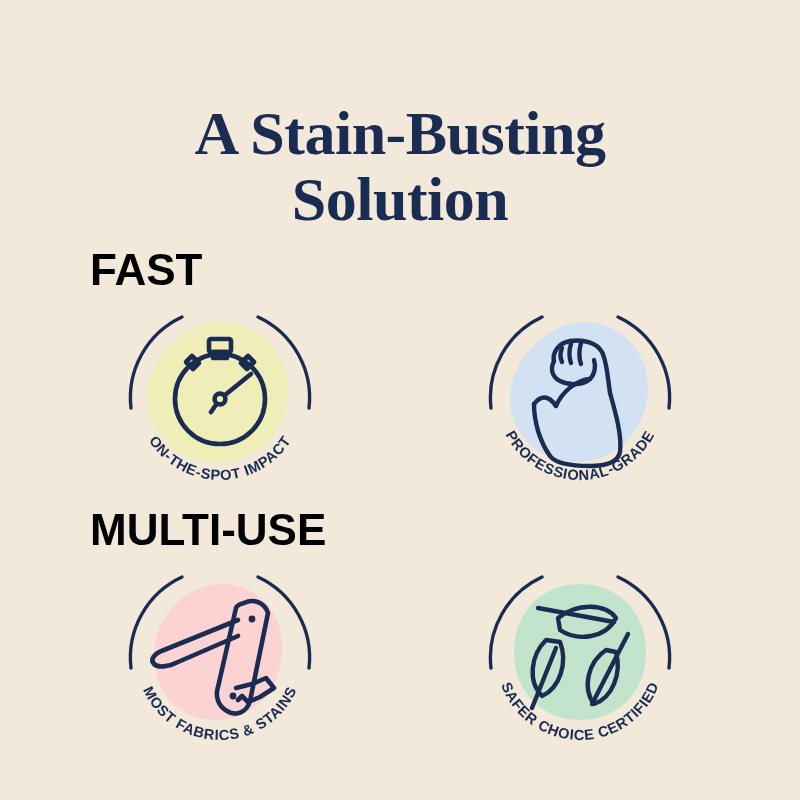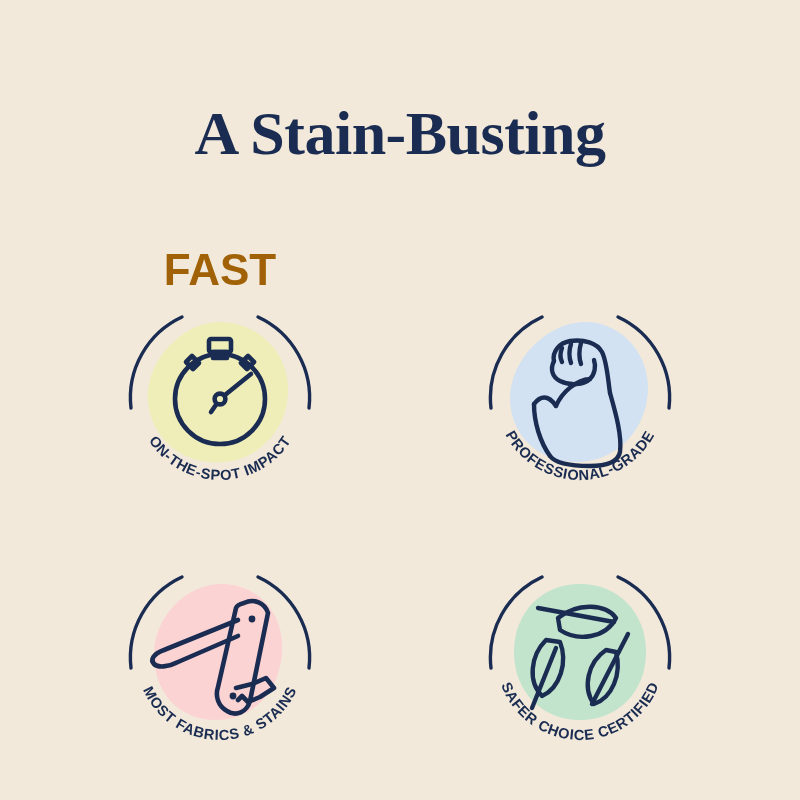--- a/index.html
+++ b/index.html
@@ -65,26 +65,26 @@
     width: 260px;
     height: 250px;
   }
 
   
   .badge-title {
     position: absolute;
     top: 0;
     left: 0;
     width: 260px;
-    text-align: center;
+    text-align: left;
     font-family: "Liberation Sans", sans-serif;
     font-weight: bold;
     font-size: 44px;
     letter-spacing: 0px;
-    color: #a16207;
+    color: #000000;
     line-height: 1;
   }
 
   
   .emblem {
     position: absolute;
     top: 48px;
     left: 30px;
     width: 200px;
     height: 200px;
@@ -103,20 +103,21 @@
     fill: #1b2c52;
   }
 </style>
 </head>
 <body>
 
 <div id="poster">
 
   <h1 class="headline">
     <span class="line">A Stain-Busting</span>
+    <span class="line">Solution</span>
   </h1>
 
   <div class="badge-grid">
 
     <div class="badge">
       <div class="badge-inner">
         <div class="badge-title">FAST</div>
         <div class="emblem">
           <svg viewBox="0 0 200 200" xmlns="http://www.w3.org/2000/svg">
             <defs>
@@ -179,20 +180,21 @@
             <text class="arc-text">
               <textPath href="#arc-strong" startOffset="50%" text-anchor="middle">PROFESSIONAL-GRADE</textPath>
             </text>
           </svg>
         </div>
       </div>
     </div>
 
     <div class="badge">
       <div class="badge-inner">
+        <div class="badge-title">MULTI-USE</div>
         <div class="emblem">
           <svg viewBox="0 0 200 200" xmlns="http://www.w3.org/2000/svg">
             <defs>
               <path id="arc-multi" d="M 16 100 A 84 84 0 0 0 184 100"></path>
             </defs>
             <path fill="#fbd3d3" d="M104 28 C140 30 164 58 162 96 C160 134 134 164 96 164 C58 164 34 136 34 98 C34 60 68 26 104 28 Z"></path>
             <path fill="none" stroke="#1b2c52" stroke-width="3.4" stroke-linecap="round" d="M 11 112 A 89 89 0 0 1 62 21"></path>
             <path fill="none" stroke="#1b2c52" stroke-width="3.4" stroke-linecap="round" d="M 138 21 A 89 89 0 0 1 189 112"></path>
 
             <g fill="none" stroke="#1b2c52" stroke-width="4.6" stroke-linecap="round" stroke-linejoin="round">

